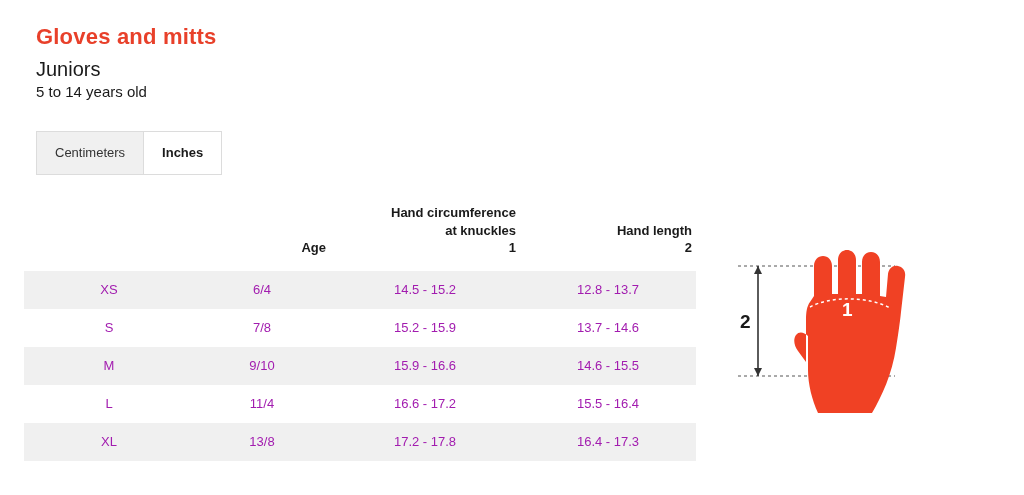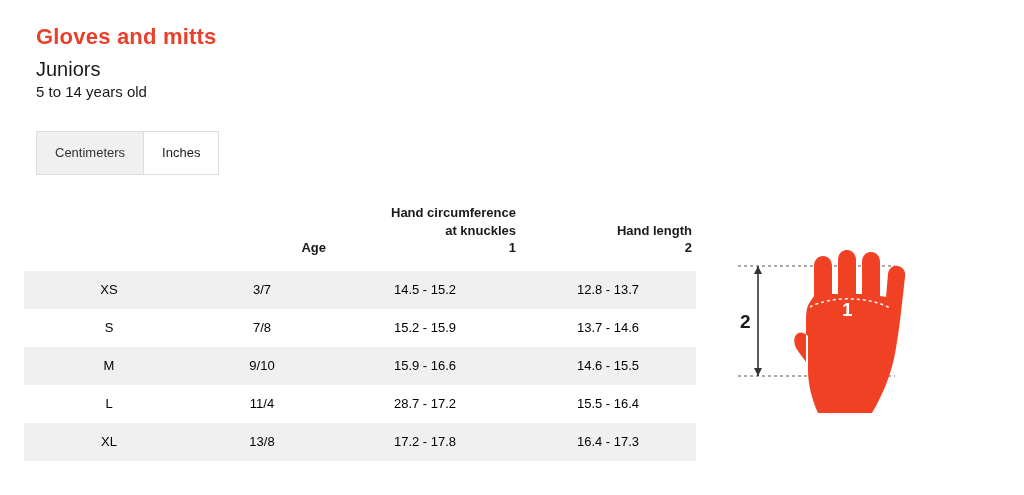--- a/index.html
+++ b/index.html
@@ -64,20 +64,21 @@
     font-size: 13px;
     color: #333333;
     cursor: pointer;
     background: #f0f0f0;
     border-right: 1px solid #dcdcdc;
     box-sizing: border-box;
     white-space: nowrap;
   }
   .unit-tab:last-child {
     border-right: none;
+    font-weight: bold;
   }
   .unit-tab.active {
     background: #ffffff;
     color: #1a1a1a;
   }
 
   
   .size-table {
     position: absolute;
     left: 24px;
@@ -90,21 +91,21 @@
     font-size: 13px;
     font-weight: bold;
     color: #1a1a1a;
     padding: 4px 4px 14px 4px;
     vertical-align: bottom;
     text-align: right;
     line-height: 1.35;
   }
   .size-table td {
     font-size: 13px;
-    color: #000000;
+    color: #a21caf;
     text-align: center;
     height: 38px;
     padding: 0;
   }
   .size-table tbody tr:nth-child(odd) td {
     background: #f0f0f0;
   }
   .size-table tbody tr:nth-child(even) td {
     background: #ffffff;
   }
@@ -157,40 +158,40 @@
         </th>
         <th>
           <span>Hand length</span><br>
           <span>2</span>
         </th>
       </tr>
     </thead>
     <tbody>
       <tr>
         <td>XS</td>
-        <td>3/7</td>
+        <td>6/4</td>
         <td>14.5 - 15.2</td>
         <td>12.8 - 13.7</td>
       </tr>
       <tr>
         <td>S</td>
         <td>7/8</td>
         <td>15.2 - 15.9</td>
         <td>13.7 - 14.6</td>
       </tr>
       <tr>
         <td>M</td>
         <td>9/10</td>
         <td>15.9 - 16.6</td>
         <td>14.6 - 15.5</td>
       </tr>
       <tr>
         <td>L</td>
         <td>11/4</td>
-        <td>28.7 - 17.2</td>
+        <td>16.6 - 17.2</td>
         <td>15.5 - 16.4</td>
       </tr>
       <tr>
         <td>XL</td>
         <td>13/8</td>
         <td>17.2 - 17.8</td>
         <td>16.4 - 17.3</td>
       </tr>
     </tbody>
   </table>

